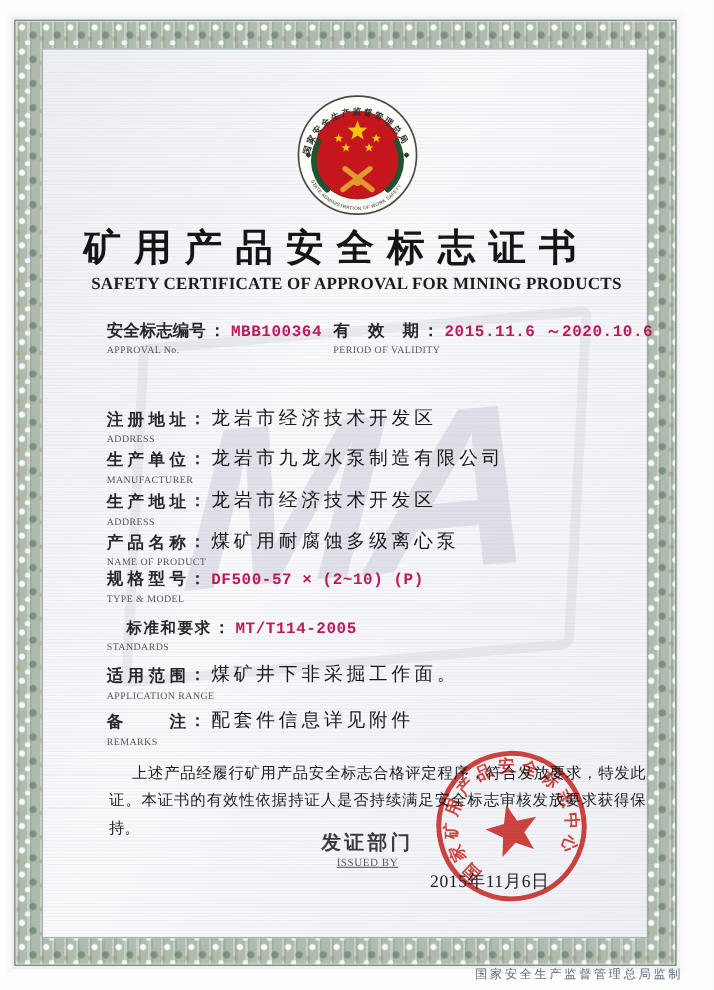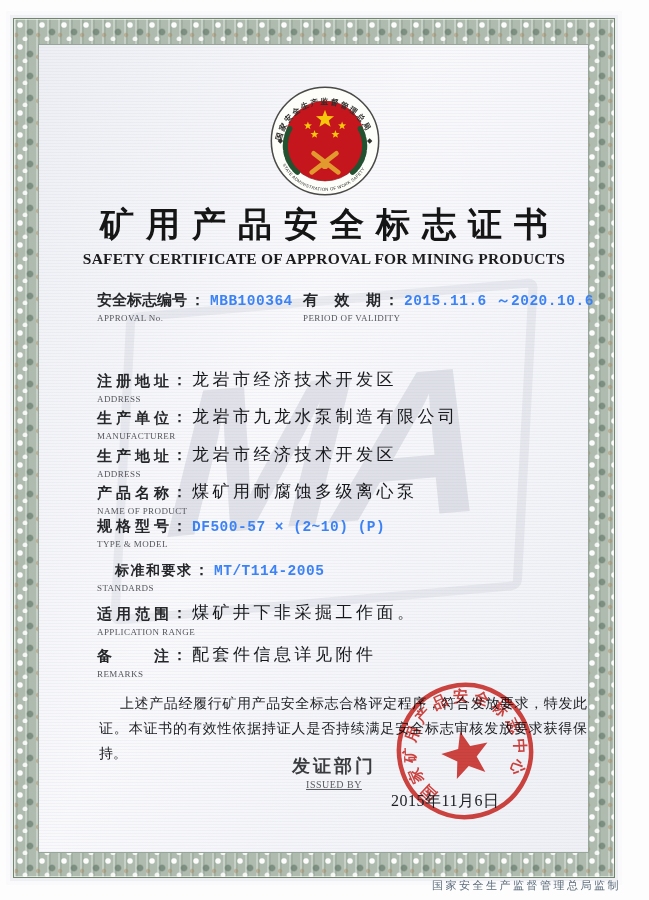--- a/index.html
+++ b/index.html
@@ -23,32 +23,32 @@
       repeating-linear-gradient(0deg, rgba(190,196,210,.14) 0 1px, rgba(0,0,0,0) 1px 3px),
       linear-gradient(115deg, rgba(208,212,223,.28) 0%, rgba(255,255,255,0) 42%, rgba(203,208,221,.22) 100%);}
   
   .watermark{position:absolute;left:120px;top:295px;width:390px;height:295px;z-index:3;
     display:flex;align-items:center;justify-content:center;
     transform:skewX(-8deg) rotate(-5deg);
     border:9px solid rgba(176,181,195,.20);border-radius:10px;}
   .watermark span{font-family:"Liberation Sans","DejaVu Sans",sans-serif;font-weight:bold;font-style:italic;
     font-size:210px;line-height:1;color:rgba(173,178,193,.32);letter-spacing:-8px;}
   .emblem{position:absolute;left:268px;top:84px;z-index:4;}
-  .title{position:absolute;top:202px;left:64px;width:520px;text-align:center;z-index:4;
+  .title{position:absolute;top:202px;left:64px;width:520px;z-index:4;
     font-size:34px;font-weight:bold;color:#151516;letter-spacing:12px;text-indent:12px;}
   .subtitle{position:absolute;top:250px;left:44px;width:560px;text-align:center;z-index:4;
     font-size:15.5px;font-weight:bold;color:#1c1c1e;letter-spacing:.2px;}
   .lab{font-size:15px;font-weight:bold;color:#26272b;}
   .jlab{display:inline-block;width:72px;text-align:justify;text-align-last:justify;-moz-text-align-last:justify;vertical-align:bottom;}
   .w5{width:76px;font-size:14px;margin-left:18px;}
   .vlab{display:inline-block;width:78px;text-align:justify;text-align-last:justify;vertical-align:bottom;}
   .colon{font-weight:bold;color:#26272b;margin:0 5px 0 3px;font-size:15px;}
   .cap{font-size:9px;color:#55565c;margin-top:3px;letter-spacing:.4px;}
   .val-cn{font-size:17px;color:#17181c;letter-spacing:3.5px;}
-  .val-latin{font-family:"Liberation Mono","DejaVu Sans Mono",monospace;font-size:14.5px;color:#3b82f6;letter-spacing:.5px;font-weight:bold;}
+  .val-latin{font-family:"Liberation Mono","DejaVu Sans Mono",monospace;font-size:14.5px;color:#be185d;letter-spacing:.5px;font-weight:bold;}
   .rowA{position:absolute;top:291px;z-index:4;}
   .rowA-left{left:97px;} .rowA-right{left:303px;}
   .frow{position:absolute;left:97px;z-index:4;white-space:nowrap;}
   .statement{position:absolute;top:691px;left:99px;width:488px;z-index:4;
     font-size:14px;line-height:25px;color:#1d1e22;text-align:justify;text-indent:1.5em;}
   .issuer{position:absolute;top:754px;left:286px;width:96px;text-align:center;z-index:4;}
   .issuer-lab{font-size:18px;letter-spacing:3px;font-weight:bold;color:#3a3b3e;}
   .issuer-cap{font-size:10px;color:#5a5b60;letter-spacing:.5px;margin-top:1px;text-decoration:underline;}
   .seal{position:absolute;left:390px;top:676px;z-index:6;transform:rotate(-14deg);opacity:.9;mix-blend-mode:multiply;}
   .issue-date{position:absolute;top:791px;left:391px;z-index:7;font-size:16px;color:#1c1d21;letter-spacing:.5px;}

